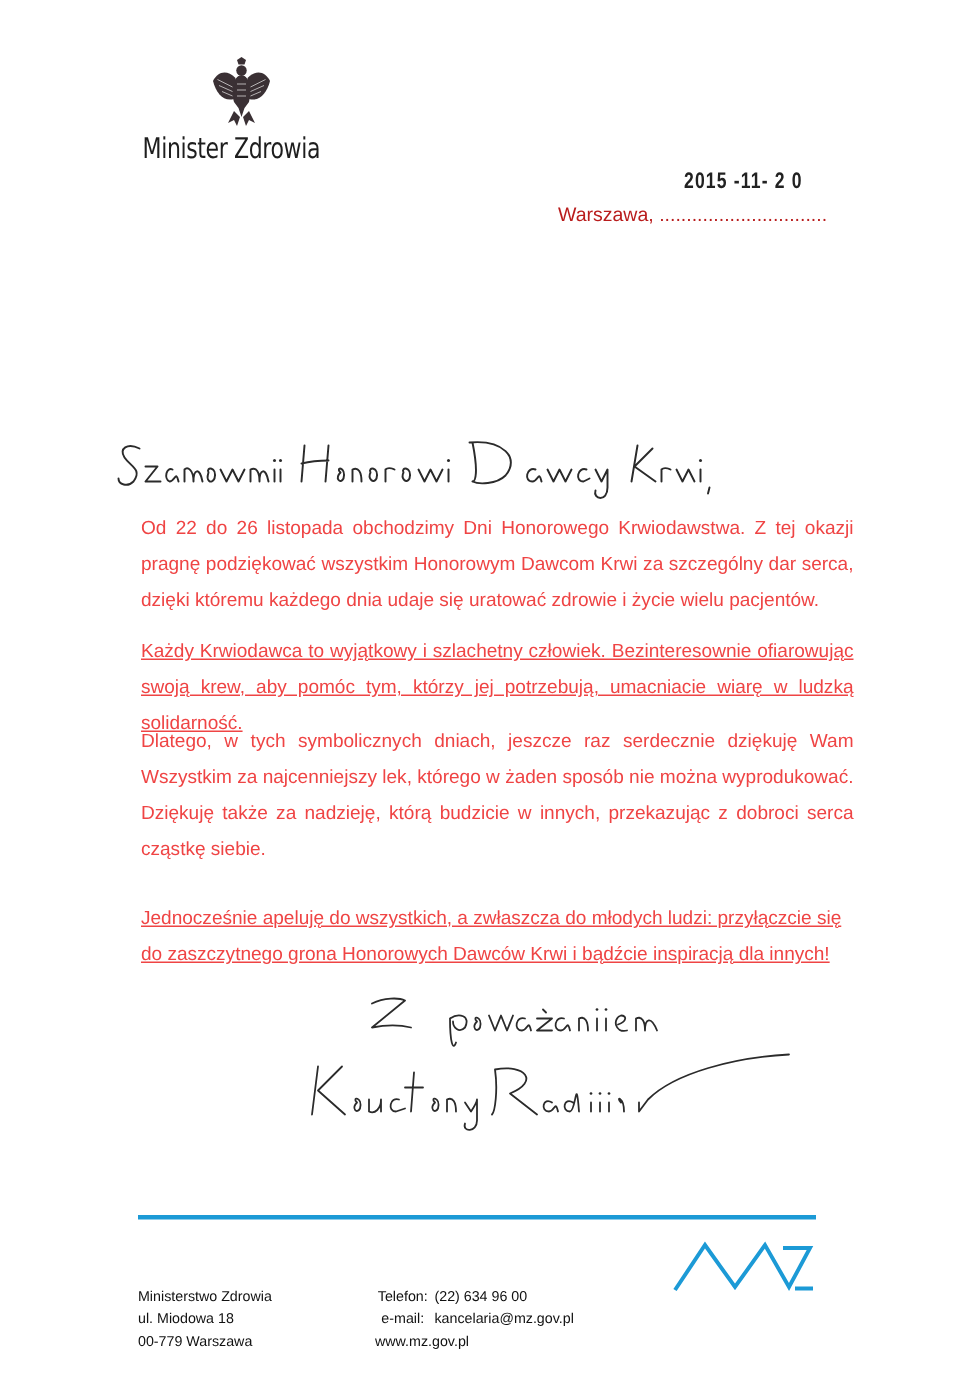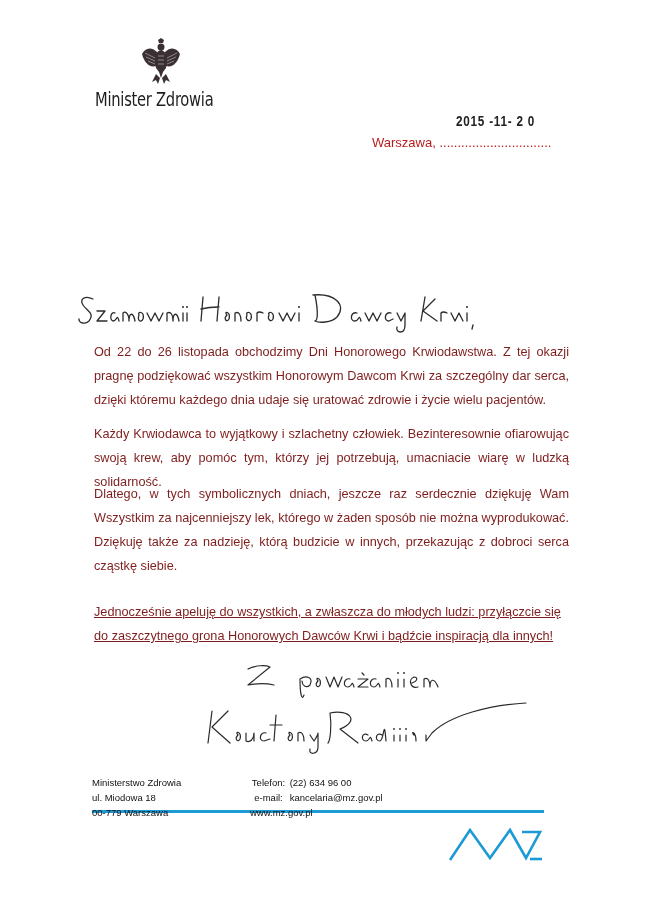--- a/index.html
+++ b/index.html
@@ -8,28 +8,28 @@
     .emblem { position: absolute; left: 141px; top: 38px; width: 40px; height: 48px; }
     .minister { position: absolute; left: 95px; top: 88px; font-size: 19px;
                 font-family: "DejaVu Sans", sans-serif; font-stretch: condensed;
                 letter-spacing: -0.3px; color: #1e1e1e; transform: scaleX(0.86); transform-origin: left; }
     .stamp-date { position: absolute; left: 456px; top: 112px; font-size: 15px; font-weight: bold;
                   font-family: "Liberation Sans", sans-serif; transform: scaleX(0.78); transform-origin: left;
                   letter-spacing: 1px; color: #222; }
     .place { position: absolute; left: 372px; top: 135px; font-size: 13px; color: #b91c1c; }
     .salutation { position: absolute; left: 75px; top: 285px; width: 400px; height: 50px; }
     .body-text { position: absolute; left: 94px; width: 475px; font-size: 12.7px; line-height: 24px;
-                 text-align: justify; color: #7f1d1d; }
+                 text-align: justify; color: #ef4444; }
     .p1 { top: 340px; }
-    .p2 { top: 422px; }
+    .p2 { top: 422px; text-decoration: underline; }
     .p3 { top: 482px; }
     .p4 { top: 600px; text-align: left; text-decoration: underline; }
     .closing-sig { position: absolute; left: 200px; top: 655px; width: 330px; height: 100px; }
     .footer-line { position: absolute; left: 92px; top: 810px; width: 452px; height: 3px; background: #1c9ad6; }
-    .footer-col { position: absolute; top: 775px; font-size: 9.5px; line-height: 15px; color: #111; }
+    .footer-col { position: absolute; top: 857px; font-size: 9.5px; line-height: 15px; color: #111; }
     .fc1 { left: 92px; }
     .fc2 { left: 250px; }
     .fc2 .lbl { display: inline-block; width: 37px; text-align: center; }
     .mz-logo { position: absolute; left: 440px; top: 820px; width: 105px; height: 45px; }
   </style>
 </head>
 <body>
 
 <svg class="emblem" viewBox="0 0 40 48">
   <g fill="#3a3034">

